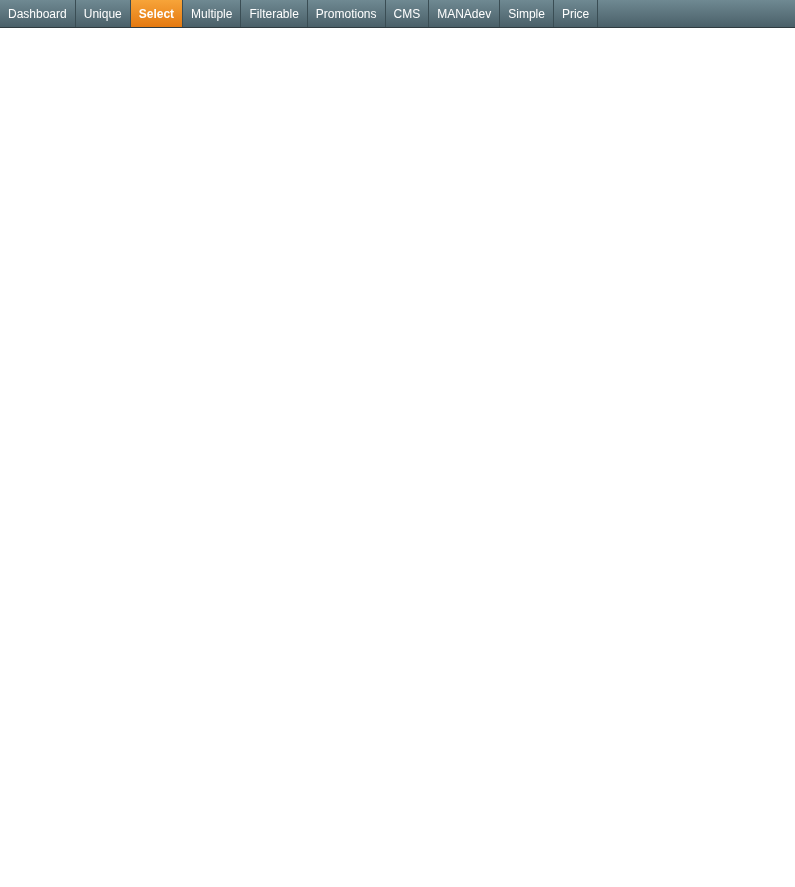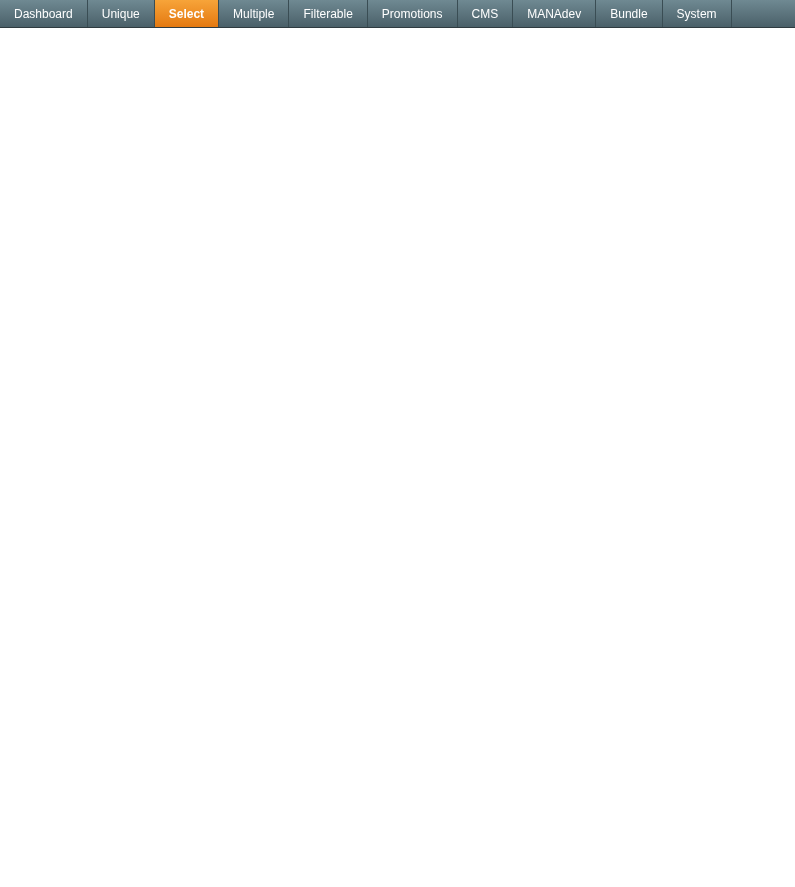--- a/index.html
+++ b/index.html
@@ -1,19 +1,19 @@
 <!DOCTYPE html>
 <html><head>
 <meta charset="utf-8">
 <style>
 * { box-sizing: border-box; margin: 0; padding: 0; }
 body { font-family: Arial, Helvetica, sans-serif; font-size: 12px; color: #2f2f2f; background: #fff; width: 795px; position: relative; }
 
 .topnav { display: flex; background: linear-gradient(#6f8992, #4a6069); height: 28px; border-bottom: 1px solid #2f3b40; }
-.topnav .nav-item { color: #fff; font-size: 12px; padding: 0 14px; line-height: 28px; cursor: pointer; border-right: 1px solid #3a4d54; }
+.topnav .nav-item { color: #fff; font-size: 12px; padding: 0 8px; line-height: 28px; cursor: pointer; border-right: 1px solid #3a4d54; }
 .topnav .nav-item.active { background: linear-gradient(#f7a439, #e47911); color: #fff; font-weight: bold; }
 
 .menu1 { position: absolute; left: 157px; top: 28px; width: 180px; background: #f6f6f6; border: 1px solid #c9c6bd; z-index: 20; }
 .menu1 .mi { padding: 7px 12px; border-bottom: 1px solid #e2dfd6; color: #2f2f2f; font-size: 12px; cursor: pointer; background: #f6f6f6; }
 .menu1 .mi:last-child { border-bottom: none; }
 .menu2 { position: absolute; left: 288px; top: 100px; width: 150px; background: #f6f6f6; border: 1px solid #c9c6bd; z-index: 21; }
 .menu2 .mi { padding: 7px 12px; border-bottom: 1px solid #e2dfd6; font-size: 12px; cursor: pointer; }
 .menu2 .mi.hover { background: #efede3; }
 
 .sidebar { position: absolute; left: 8px; top: 57px; width: 214px; }
@@ -50,22 +50,22 @@
 
 <div class="topnav">
   <div class="nav-item">Dashboard</div>
   <div class="nav-item">Unique</div>
   <div class="nav-item active">Select</div>
   <div class="nav-item">Multiple</div>
   <div class="nav-item">Filterable</div>
   <div class="nav-item">Promotions</div>
   <div class="nav-item">CMS</div>
   <div class="nav-item">MANAdev</div>
-  <div class="nav-item">Bundle</div>
-  <div class="nav-item">System</div>
+  <div class="nav-item">Simple</div>
+  <div class="nav-item">Price</div>
 </div>
 
 <div class="menu1">
   <div class="mi">Manage Products</div>
   <div class="mi">Manage Categories</div>
   <div class="mi">Attributes</div>
   <div class="mi">URL Rewrite Ma</div>
   <div class="mi">Search Terms</div>
   <div class="mi">Reviews and Ratings</div>
   <div class="mi">Google Sitemap</div>

